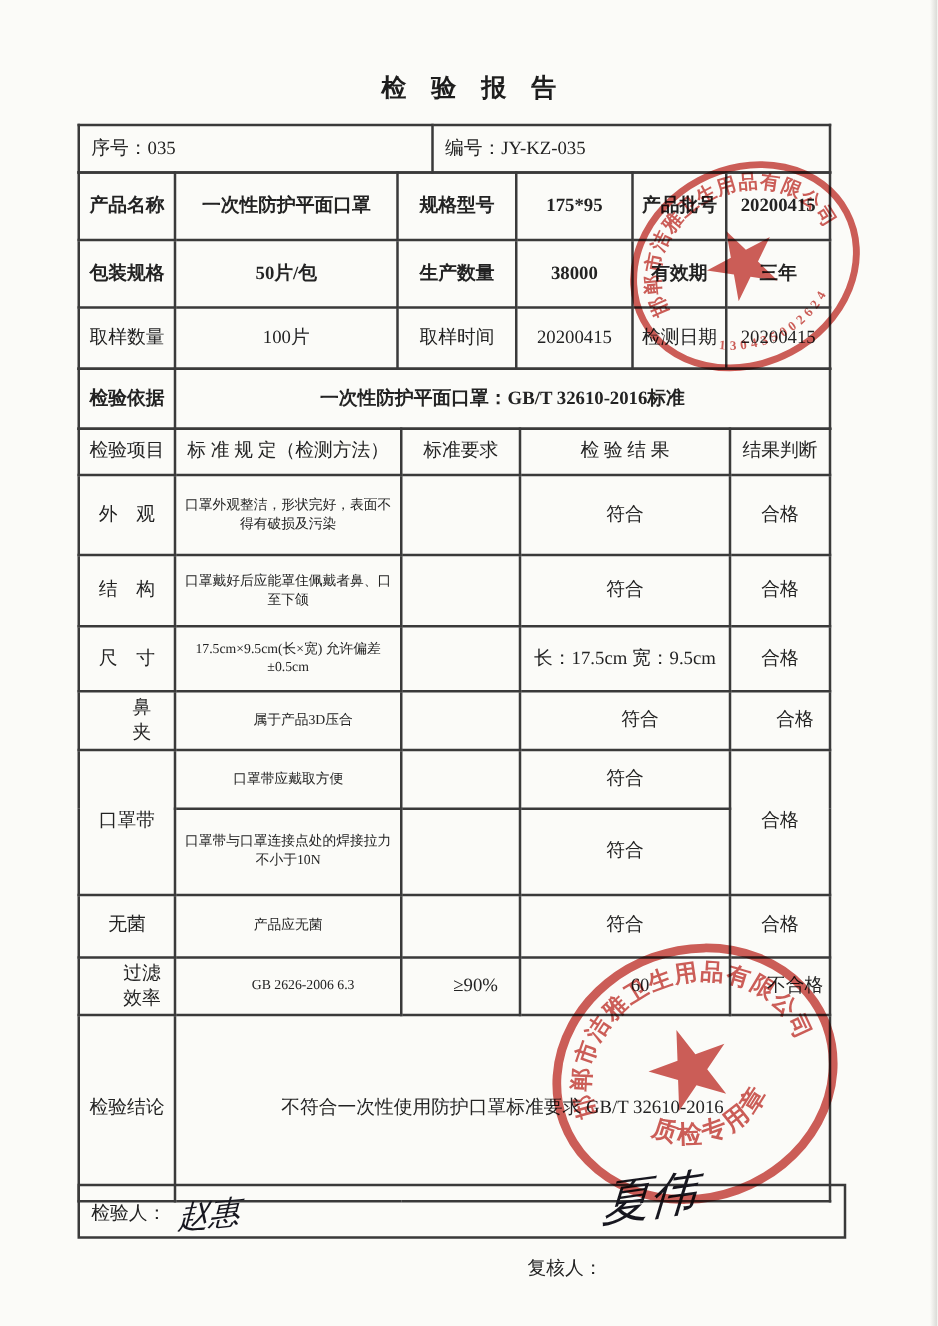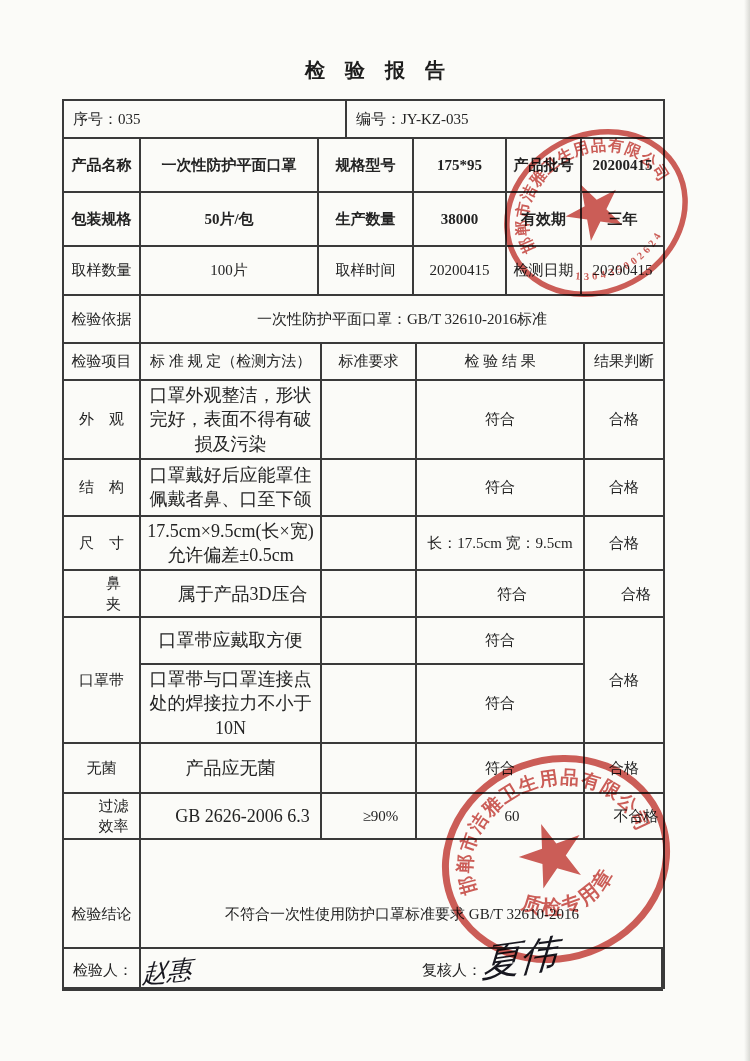--- a/index.html
+++ b/index.html
@@ -24,33 +24,34 @@
   table { border-collapse:collapse; width:601px; table-layout:fixed; }
   table + table { margin-top:-2px; }
   td {
     border:2px solid #3a3a3a;
     text-align:center; vertical-align:middle;
     font-size:15px; color:#232323;
     padding:2px 4px; overflow:hidden;
     line-height:1.35;
   }
   td.left { text-align:left; padding-left:9px; }
-  td.spec { font-size:18px; }
+  td.spec { font-size:11px; }
   .h36 td{height:32px;} .h52 td{height:48px;font-weight:bold;} .h47 td{height:43px;margin-top:20px;}
-  .h46 td{height:42px;} .h35 td{height:31px;text-align:center;} .h62 td{height:58px;}
+  .h46 td{height:42px;font-weight:bold;} .h35 td{height:31px;text-align:center;} .h62 td{height:58px;}
   .h55 td{height:51px;} .h50 td{height:46px;} .h43 td{height:39px;padding-left:28px;}
   .h45 td{height:41px;} .h67 td{height:63px;} .h48 td{height:44px;}
   .h147 td{height:143px;}
   .sig-box {
     position:absolute; left:62px; top:947px; width:597px; height:40px;
     border:2px solid #3a3a3a;
+    padding-left:14px;
   }
   .sig-label { position:absolute; font-size:15px; top:12px; color:#232323; }
   .sig-label.inspector { left:9px; }
-  .sig-label.reviewer  { left:358px; }
+  .sig-label.reviewer  { left:358px;margin-top:44px; }
   .signature {
     position:absolute; font-style:italic; color:#17171f;
     font-family:"DejaVu Serif",serif; white-space:nowrap;
   }
   .signature.inspector {
     left:78px; top:6px; font-size:25px;
     transform:rotate(-6deg) skewX(-8deg);
   }
   .signature.reviewer {
     left:418px; top:-16px; font-size:38px;

